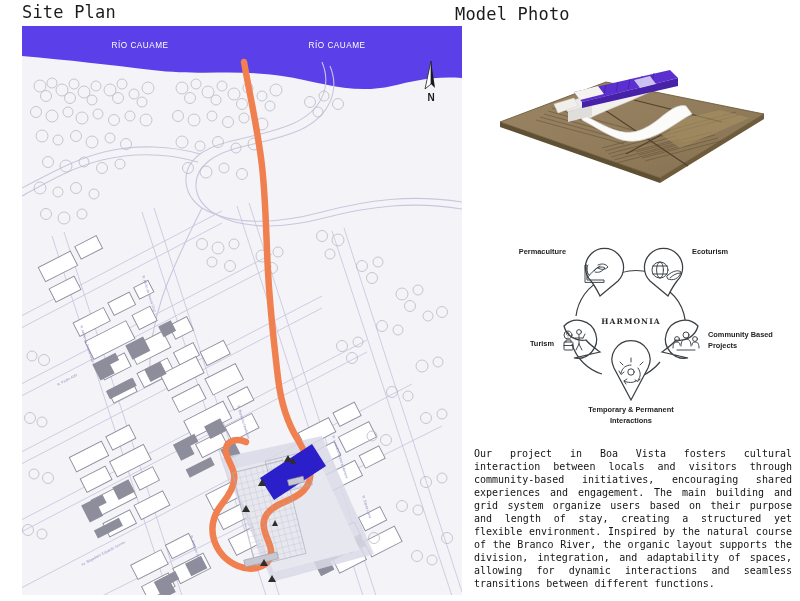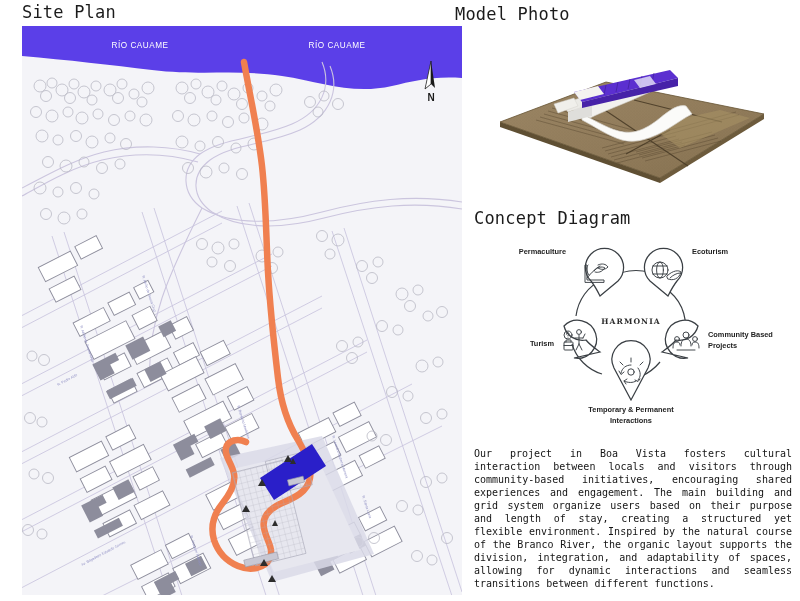--- a/index.html
+++ b/index.html
@@ -570,21 +570,20 @@
         </g>
 
         <path d="M100,66 L124,60 L130,68 L106,74 Z" fill="#f4f3f0"></path>
         <path d="M160,54 L176,50 L182,58 L166,62 Z" fill="#e8e6f8" opacity="0.8"></path>
       </g>
 
       <path d="M80,78 L100,72 L104,80 L84,87 Z" fill="#f0efeb" stroke="#d5d3cd" stroke-width="0.5"></path>
     </svg>
   </div>
 
-  <div class="sec-title" id="title-concept-diagram">Concept Diagram</div>
 
   <div id="conceptdiagram">
     <svg viewBox="0 0 314 205">
 
       <g class="cd-link">
         <path d="M136,46 C152,36 172,36 188,46"></path>
         <path d="M196,60 C210,72 214,90 210,106"></path>
         <path d="M186,130 C176,142 160,150 146,148"></path>
         <path d="M128,142 C114,138 102,126 98,112"></path>
         <path d="M102,84 C104,68 114,54 128,48"></path>

